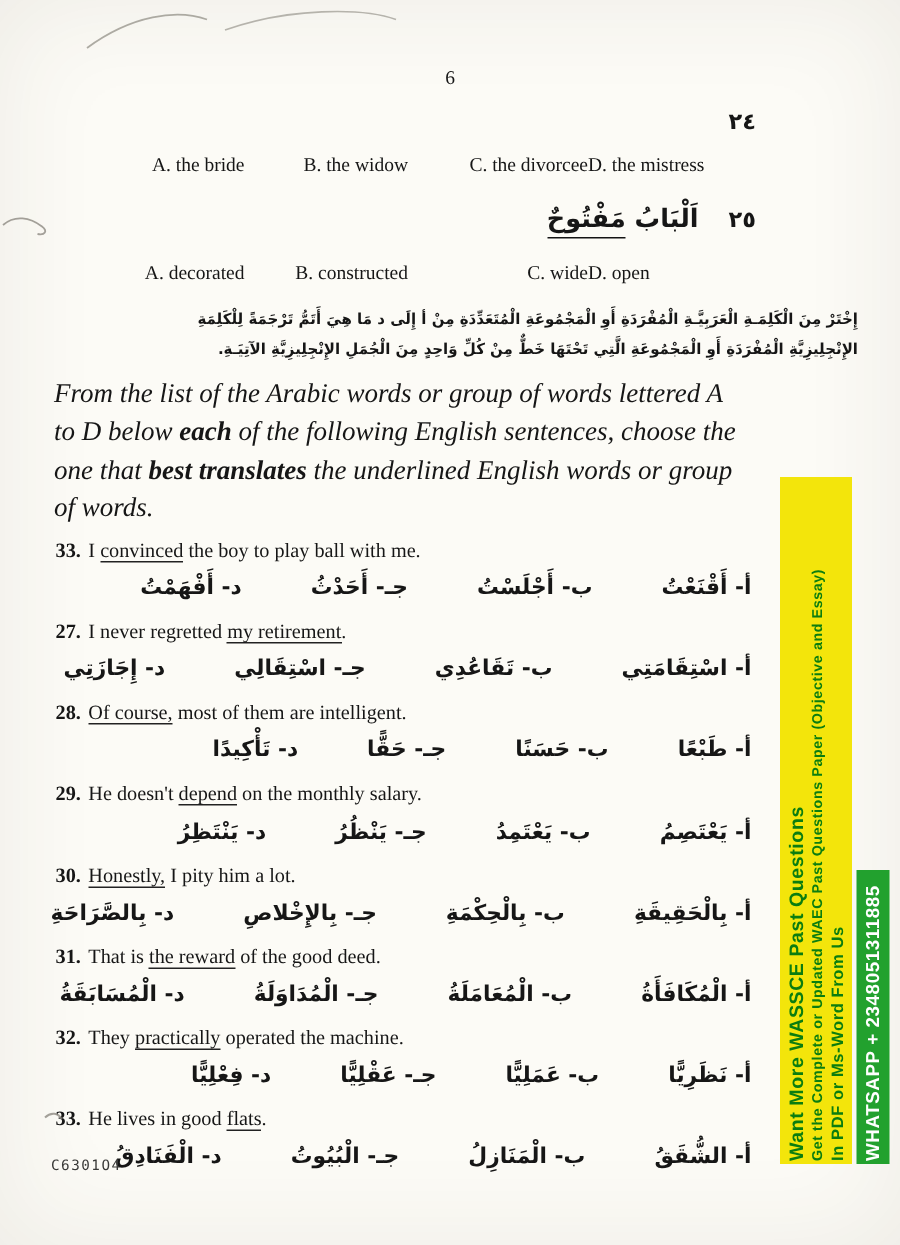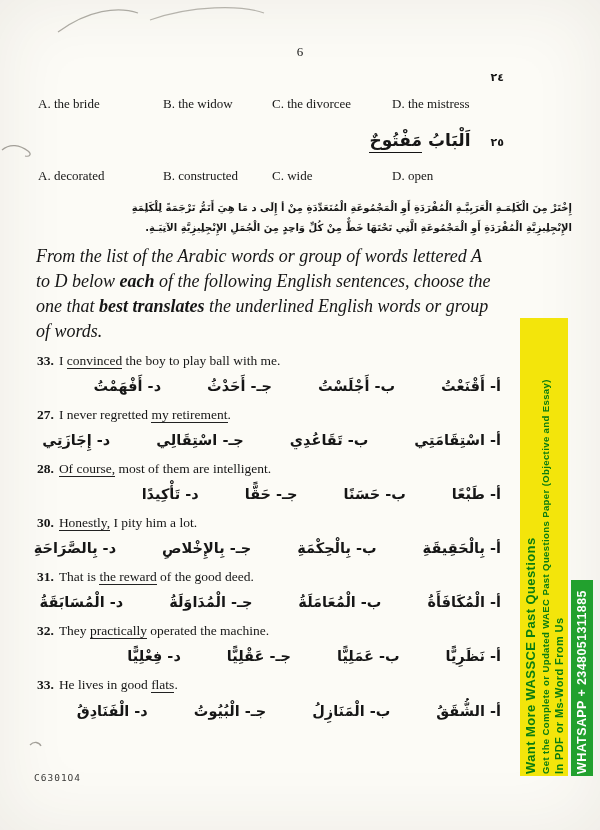--- a/index.html
+++ b/index.html
@@ -10,23 +10,23 @@
     box-shadow:inset 0 0 70px rgba(60,55,40,.08);
   }
   .artifacts{position:absolute;top:0;left:0;pointer-events:none;}
   .ar{font-family:"DejaVu Sans","DejaVu Serif",sans-serif;}
 
   .page-number{padding-top:44px;text-align:center;font-size:13px;}
 
   
   .q-en-line{direction:rtl;display:flex;align-items:baseline;gap:20px;
     padding-right:96px;margin-top:9px;font-weight:bold;font-size:17px;line-height:1.6;}
-  .q-num{font-size:11px;}
+  .q-num{font-size:15px;}
   .u-ar{border-bottom:1.6px solid #141414;padding-bottom:2px;}
-  .opt-row-en{display:flex;padding-left:38px;margin-top:9px;font-size:13px;}
+  .opt-row-en{display:flex;padding-left:38px;margin-top:9px;font-size:13px;text-align:right;}
   .opt-row-en .opt:nth-child(1){width:125px;}
   .opt-row-en .opt:nth-child(2){width:109px;}
   .opt-row-en .opt:nth-child(3){width:120px;}
 
   
   .instr-ar{direction:rtl;text-align:right;margin:14px 0 0 0;
     padding:0 28px 0 92px;font-weight:bold;font-size:10px;line-height:2.0;}
   .instr-en{margin:6px 0 0 0;padding:0 100px 0 36px;
     font-size:18px;line-height:1.4;font-style:italic;}
 
@@ -123,20 +123,29 @@
   <section class="qa">
     <div class="qa-en"><span class="qa-num">28.</span><span></span><span class="u-en">Of course,</span><span> most of them are intelligent.</span></div>
     <div class="qa-opts ar">
       <span>أ- طَبْعًا</span>
       <span>ب- حَسَنًا</span>
       <span>جـ- حَقًّا</span>
       <span>د- تَأْكِيدًا</span>
     </div>
   </section>
 
+  <section class="qa">
+    <div class="qa-en"><span class="qa-num">29.</span><span>He doesn't </span><span class="u-en">depend</span><span> on the monthly salary.</span></div>
+    <div class="qa-opts ar">
+      <span>أ- يَعْتَصِمُ</span>
+      <span>ب- يَعْتَمِدُ</span>
+      <span>جـ- يَنْظُرُ</span>
+      <span>د- يَنْتَظِرُ</span>
+    </div>
+  </section>
 
   <section class="qa">
     <div class="qa-en"><span class="qa-num">30.</span><span></span><span class="u-en">Honestly,</span><span> I pity him a lot.</span></div>
     <div class="qa-opts ar">
       <span>أ- بِالْحَقِيقَةِ</span>
       <span>ب- بِالْحِكْمَةِ</span>
       <span>جـ- بِالإِخْلاصِ</span>
       <span>د- بِالصَّرَاحَةِ</span>
     </div>
   </section>

